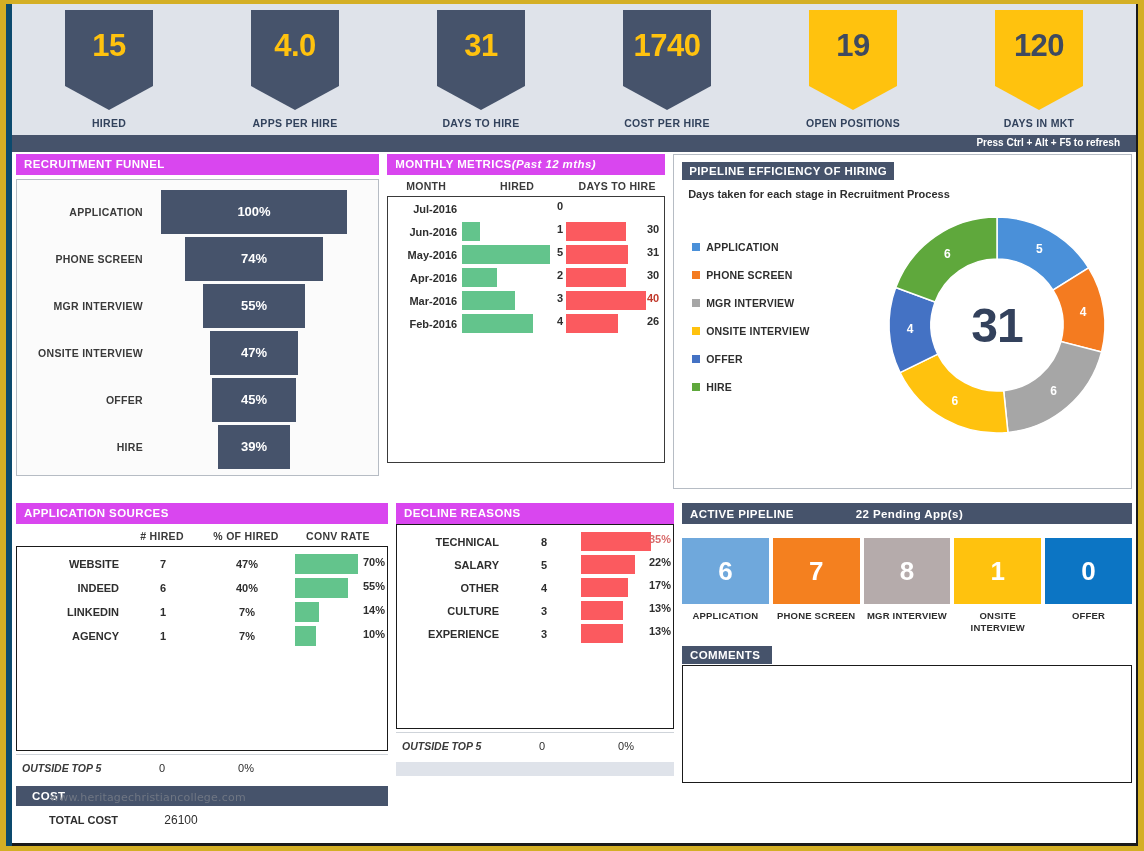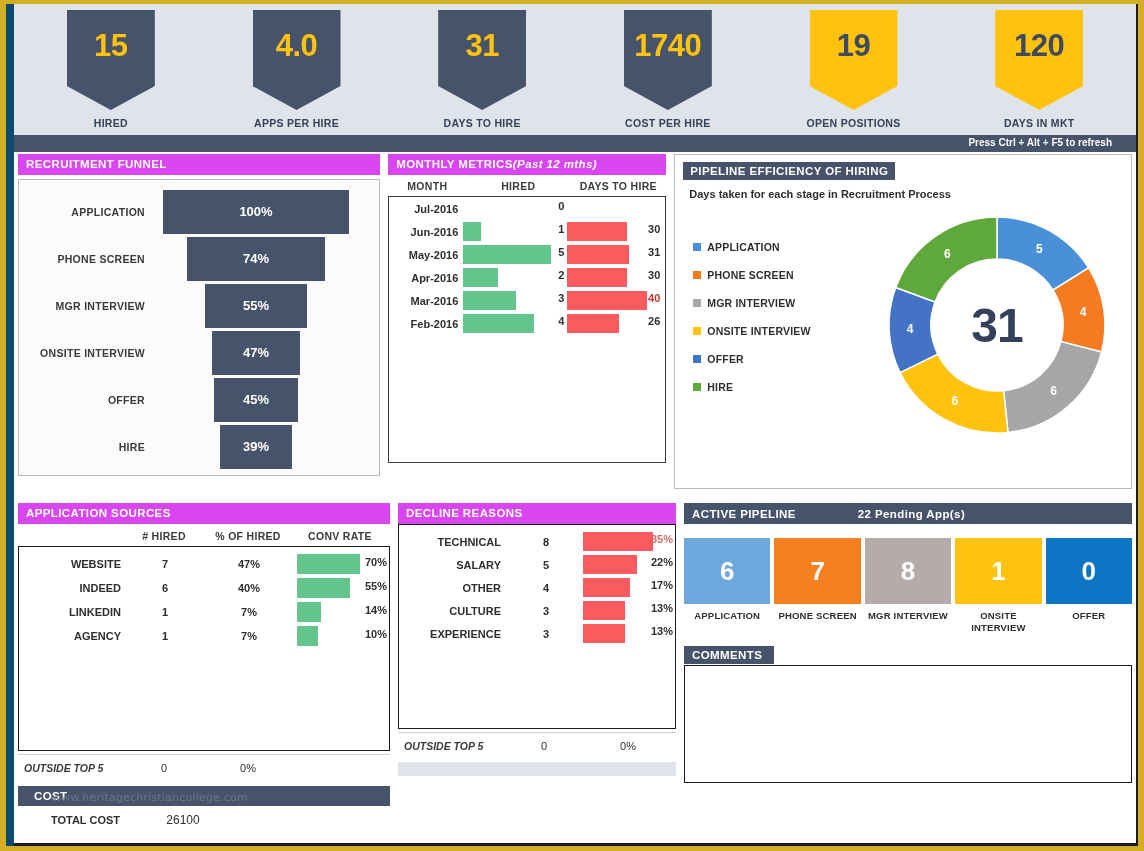--- a/index.html
+++ b/index.html
@@ -15,21 +15,21 @@
     background: #ffffff;
     border-left: 6px solid #d4af25;
     border-right: 6px solid #d4af25;
     border-top: 4px solid #d4af25;
     border-bottom: 5px solid #d4af25;
   }
   .inner {
     position: absolute;
     left: 0; top: 0; right: 0; bottom: 0;
     background: #ffffff;
-    border-left: 8px solid #0c4a6e;
+    border-left: 6px solid #0c4a6e;
     border-right: 2px solid #1a1a1a;
     overflow: hidden;
   }
 
   
   .kpi-strip {
     position: relative;
     height: 131px;
     background: #dfe3ea;
     display: flex;
@@ -77,21 +77,21 @@
     padding-bottom: 6px;
     white-space: nowrap;
   }
   .refresh-bar {
     height: 17px;
     background: #46536b;
     position: relative;
   }
   .refresh-text {
     position: absolute;
-    right: 20px; top: 1px;
+    right: 12px; top: 1px;
     font-size: 10px;
     font-weight: bold;
     color: #ffffff;
     background: #46536b;
     padding: 1px 4px;
   }
 
   
   .panel-head {
     background: #d946ef;

